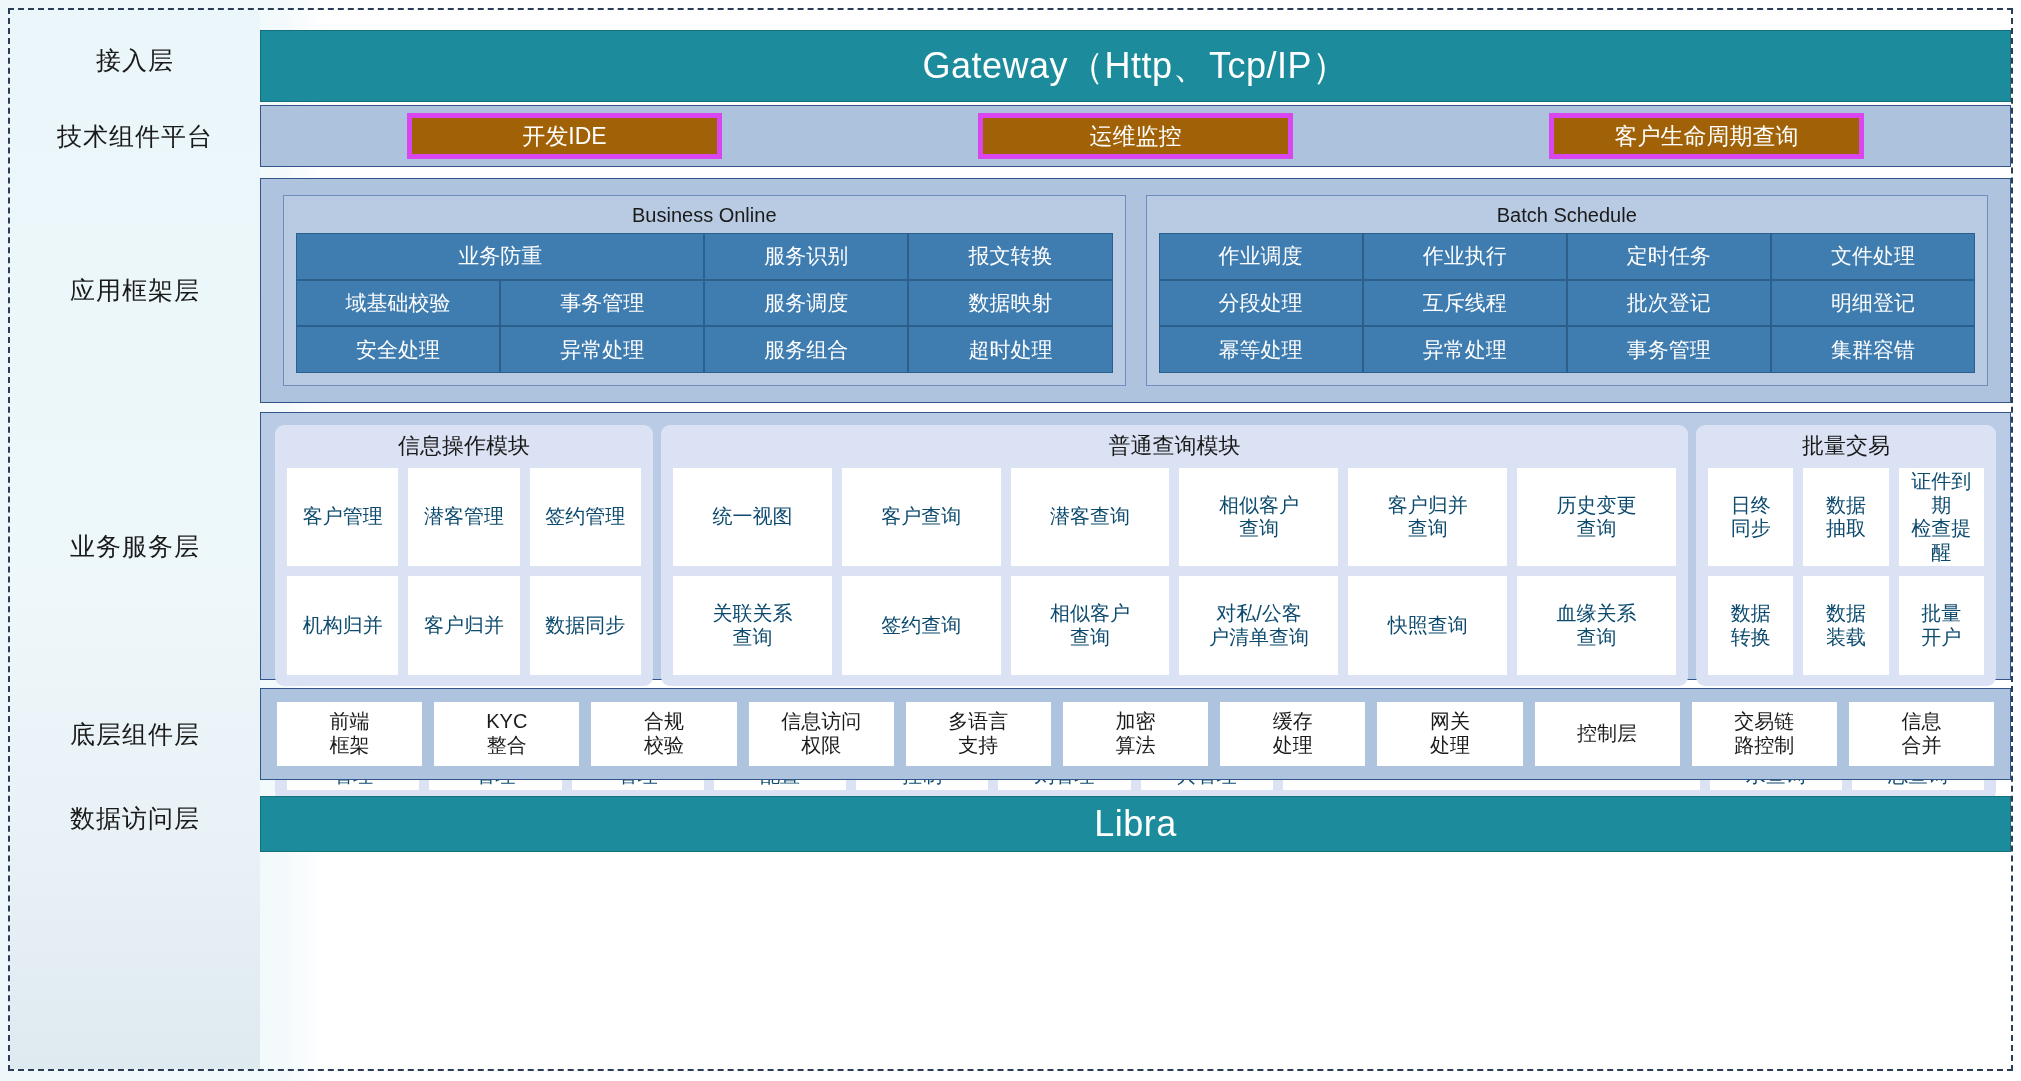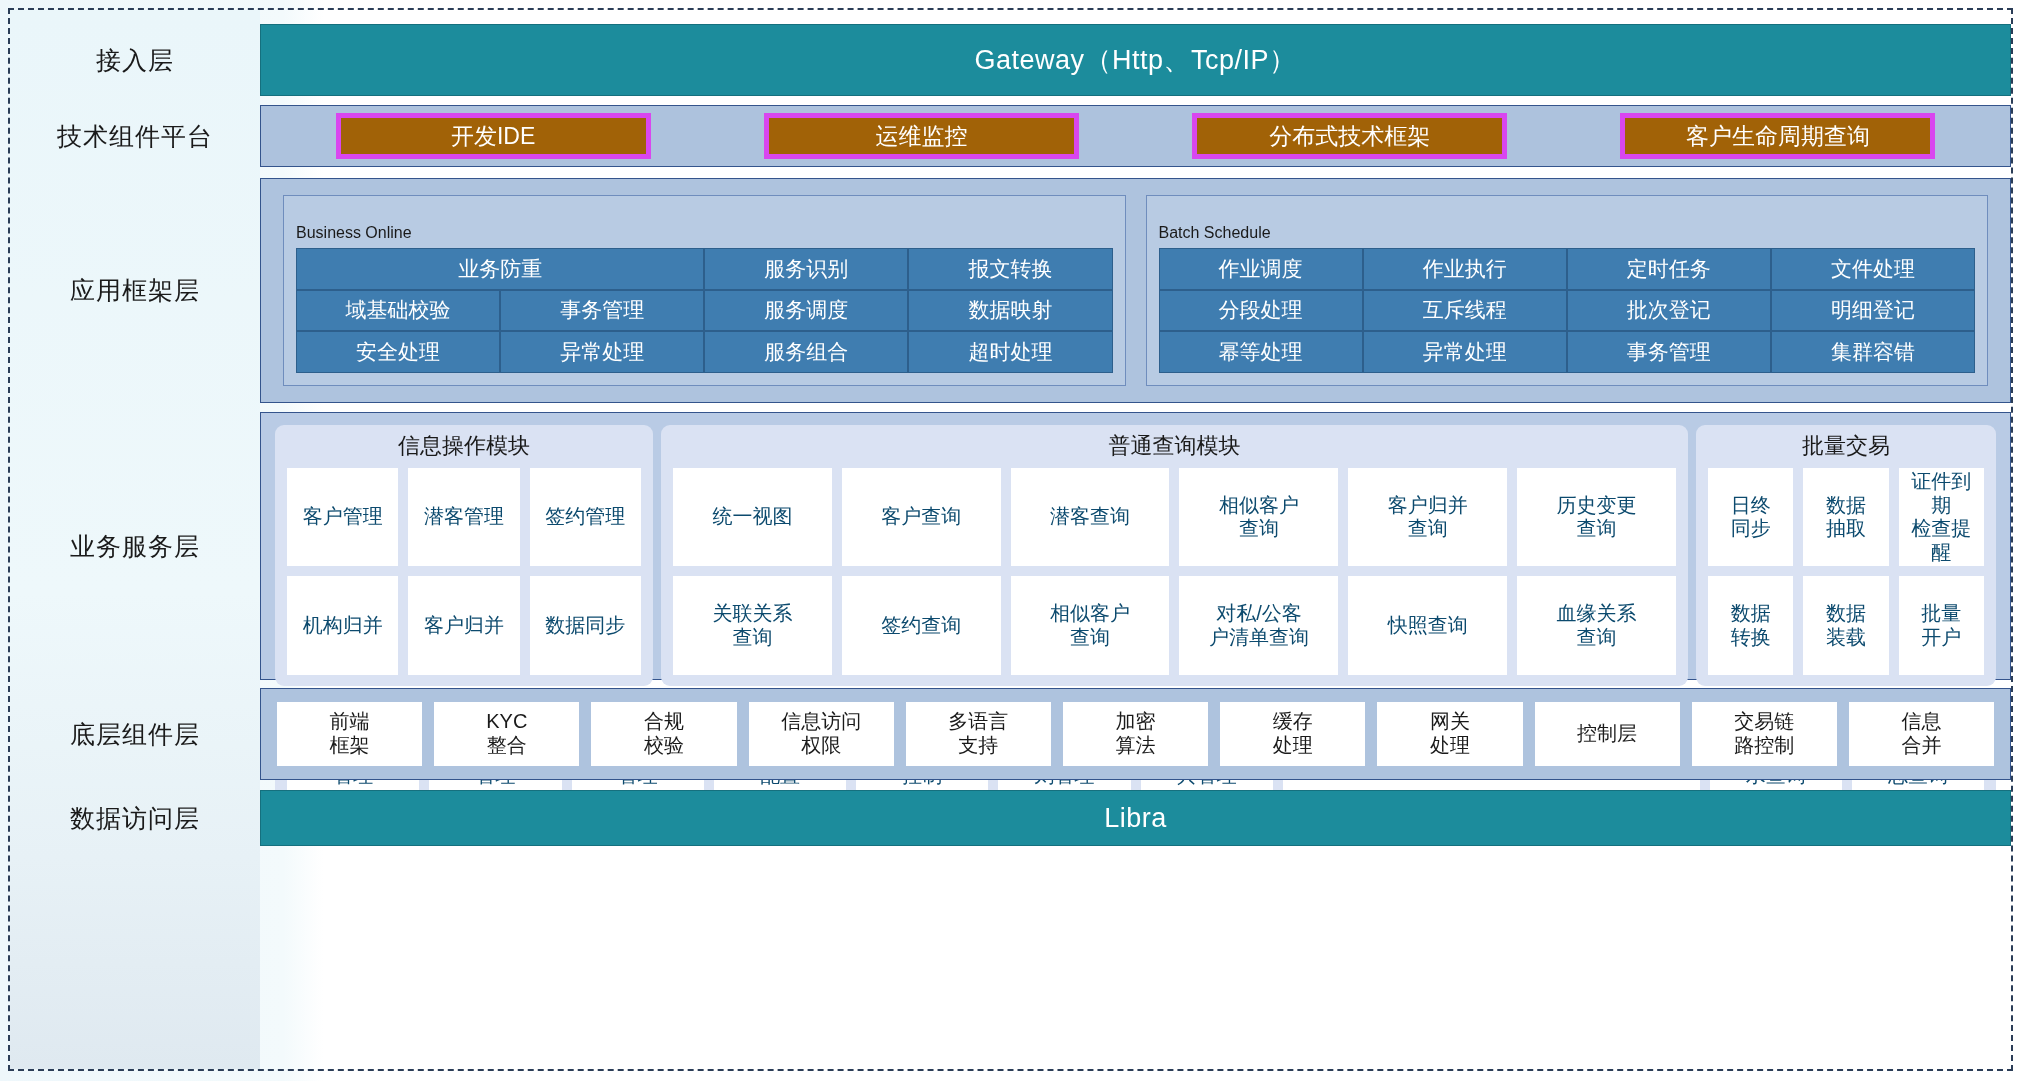--- a/index.html
+++ b/index.html
@@ -34,22 +34,23 @@
     letter-spacing:1px;
   }
   .rowbody{flex:1 1 auto;height:100%;position:relative;}
 
   
   .teal-bar{
     height:100%;
     background:#1c8c9c;
     border:1px solid #15707e;
     display:flex;align-items:center;justify-content:center;
-    color:#ffffff;font-size:27px;letter-spacing:.5px;
-    box-sizing:border-box;
+    color:#ffffff;font-size:36px;letter-spacing:.5px;
+    box-sizing:border-box;
+    margin-top:6px;
   }
 
   
   .band{
     height:100%;
     background:#adc2dd;
     border:1px solid #34548c;
     box-sizing:border-box;
     display:flex;align-items:center;justify-content:space-around;
     padding:0 18px;
@@ -74,23 +75,22 @@
     padding:16px 22px;
   }
   .group{
     background:#b8cbe3;
     border:1px solid #6f8dbd;
     box-sizing:border-box;
     display:flex;flex-direction:column;
     padding:6px 12px 12px 12px;
   }
   .group-title{
-    font-size:16px;color:#1a1a1a;
+    text-align:center;font-size:20px;color:#1a1a1a;
     padding:2px 0 6px 0;
-    margin-top:20px;
   }
   .grid{display:grid;flex:1 1 auto;}
   .chip{
     background:#3f7db0;
     border:1px solid #2d5f8c;
     color:#ffffff;font-size:21px;
     display:flex;align-items:center;justify-content:center;
     text-align:center;line-height:1.15;
     box-sizing:border-box;
     min-height:40px;
@@ -166,21 +166,20 @@
         <div class="teal-bar">Gateway（Http、Tcp/IP）</div>
       </div>
     </div>
 
     <div class="row" style="top:95px;height:62px;">
       <div class="rowlabel">技术组件平台</div>
       <div class="rowbody">
         <div class="band">
           <div class="tech-chip">开发IDE</div>
           <div class="tech-chip">运维监控</div>
-          <div class="tech-chip">分布式技术框架</div>
           <div class="tech-chip">客户生命周期查询</div>
         </div>
       </div>
     </div>
 
     <div class="row" style="top:168px;height:225px;">
       <div class="rowlabel">应用框架层</div>
       <div class="rowbody">
         <div class="app-band">
 

